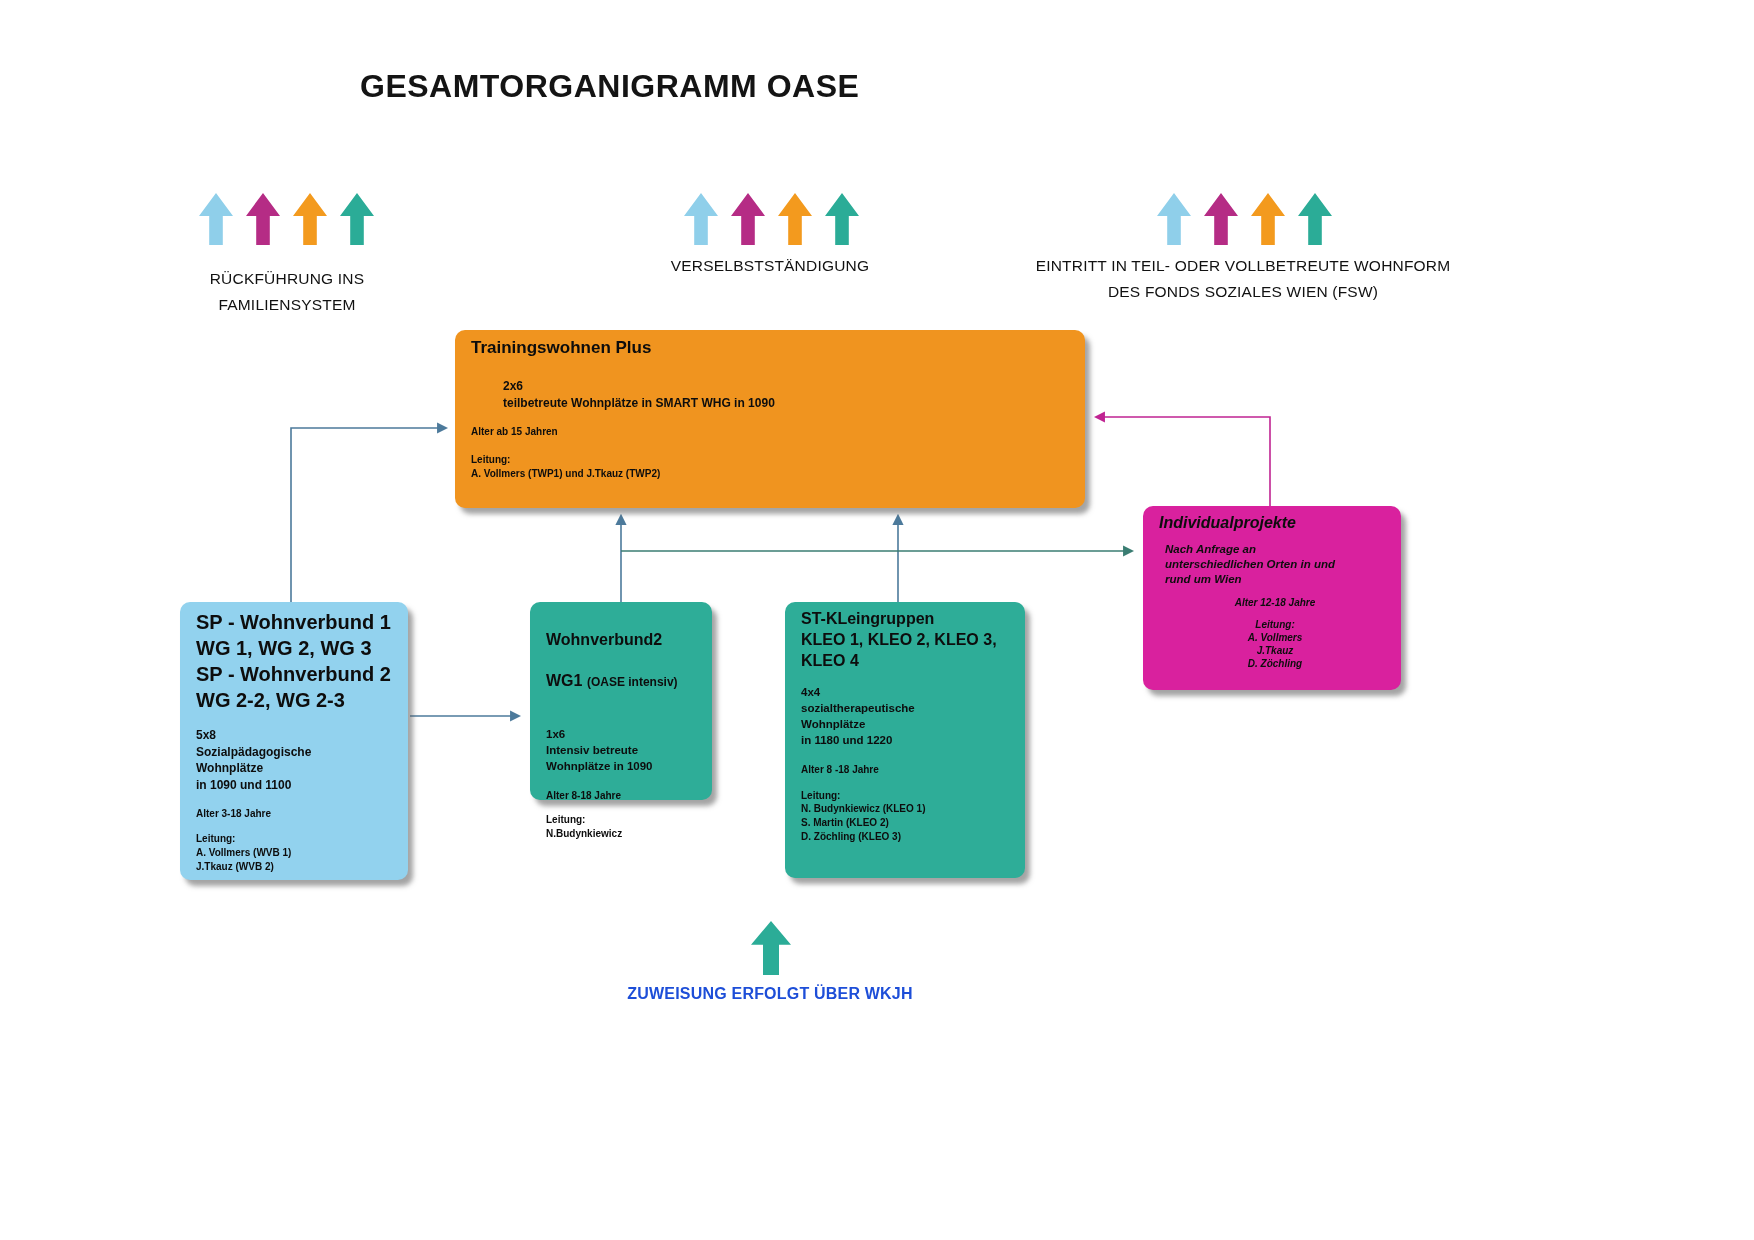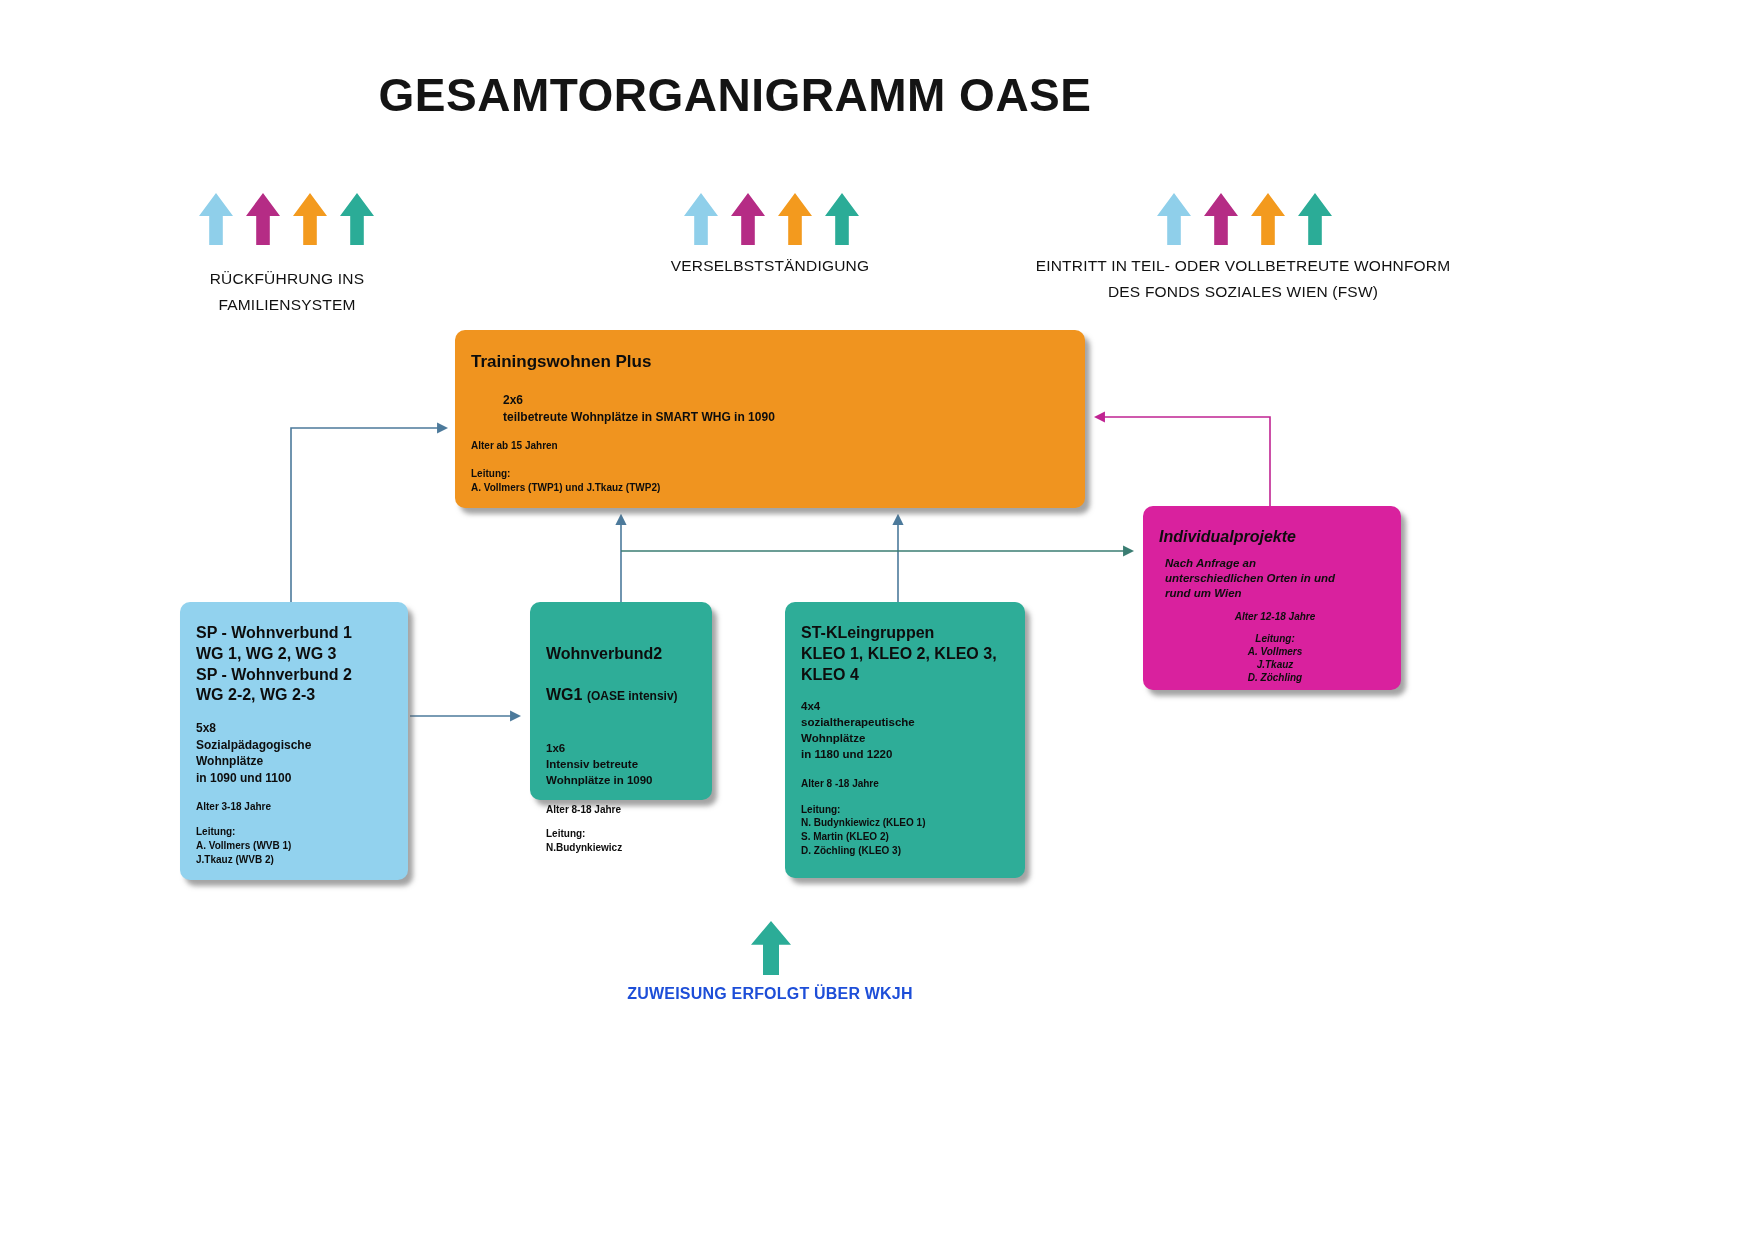--- a/index.html
+++ b/index.html
@@ -1,32 +1,32 @@
 <!DOCTYPE html>
 <html><head>
 <meta charset="utf-8">
 <style>
   html,body{margin:0;padding:0;background:#ffffff;font-family:"Liberation Sans",sans-serif;}
   .canvas{position:relative;width:1754px;height:1240px;background:#ffffff;overflow:hidden;}
 
-  .title{position:absolute;left:360px;top:68px;width:750px;margin:0;text-align:center;
-         font-size:46px;font-weight:700;letter-spacing:0.5px;color:#141414;}
+  .title{position:absolute;left:360px;top:68px;width:750px;margin:0;text-align:left;
+         font-size:32px;font-weight:700;letter-spacing:0.5px;color:#141414;}
 
   .connectors{position:absolute;left:0;top:0;pointer-events:none;}
 
   .arrow-group{position:absolute;display:flex;gap:13px;}
   .block-arrow{display:inline-block;width:34px;height:52px;
     clip-path:polygon(50% 0,100% 44%,70% 44%,70% 100%,30% 100%,30% 44%,0 44%);}
   .block-arrow.big{width:40px;height:54px;}
 
   .flow-label{position:absolute;text-align:center;font-size:15.5px;font-weight:500;
     letter-spacing:0.2px;color:#111;white-space:pre-line;line-height:1.65;}
 
   .box{position:absolute;border-radius:10px;box-shadow:5px 6px 5px rgba(90,90,90,0.55);
-    padding:21px 16px;box-sizing:border-box;color:#0d0d0d;}
+    padding:7px 16px;box-sizing:border-box;color:#0d0d0d;}
   .box-title{font-size:17px;font-weight:700;line-height:1.3;white-space:pre-line;}
   .box-title .suffix{font-size:12px;font-weight:700;}
   .box-text{font-size:12px;font-weight:700;line-height:1.38;margin-top:14px;white-space:pre-line;}
   .box-text.md{font-size:10px;}
   .box-magenta .box-text{margin-top:8px;line-height:1.3;margin-left:6px;}
   .box-magenta .box-text.md{margin-top:9px;text-align:center;}
 
   .bottom-label{position:absolute;text-align:center;font-size:16px;font-weight:600;
     letter-spacing:0.2px;color:#1d4ed8;}
 </style>
@@ -86,21 +86,21 @@
   <div class="box" style="left: 455px; top: 330px; width: 630px; height: 178px; background-color: rgb(240, 148, 31);">
     <div class="box-title">Trainingswohnen Plus</div>
     <div class="box-text" style="margin-top:19px;margin-left:32px;">2x6
 teilbetreute Wohnplätze in SMART WHG in 1090</div>
     <div class="box-text md">Alter ab 15 Jahren</div>
     <div class="box-text md">Leitung:
 A. Vollmers (TWP1) und J.Tkauz (TWP2)</div>
   </div>
 
   <div class="box" style="left: 180px; top: 602px; width: 228px; height: 278px; background-color: rgb(146, 210, 238);">
-    <div class="box-title" style="font-size:16px;">SP - Wohnverbund 1
+    <div class="box-title" style="font-size:20px;">SP - Wohnverbund 1
 WG 1, WG 2, WG 3
 SP - Wohnverbund 2
 WG 2-2, WG 2-3</div>
     <div class="box-text">5x8
 Sozialpädagogische
 Wohnplätze
 in 1090 und 1100</div>
     <div class="box-text md">Alter 3-18 Jahre</div>
     <div class="box-text md" style="margin-top:11px;">Leitung:
 A. Vollmers (WVB 1)

